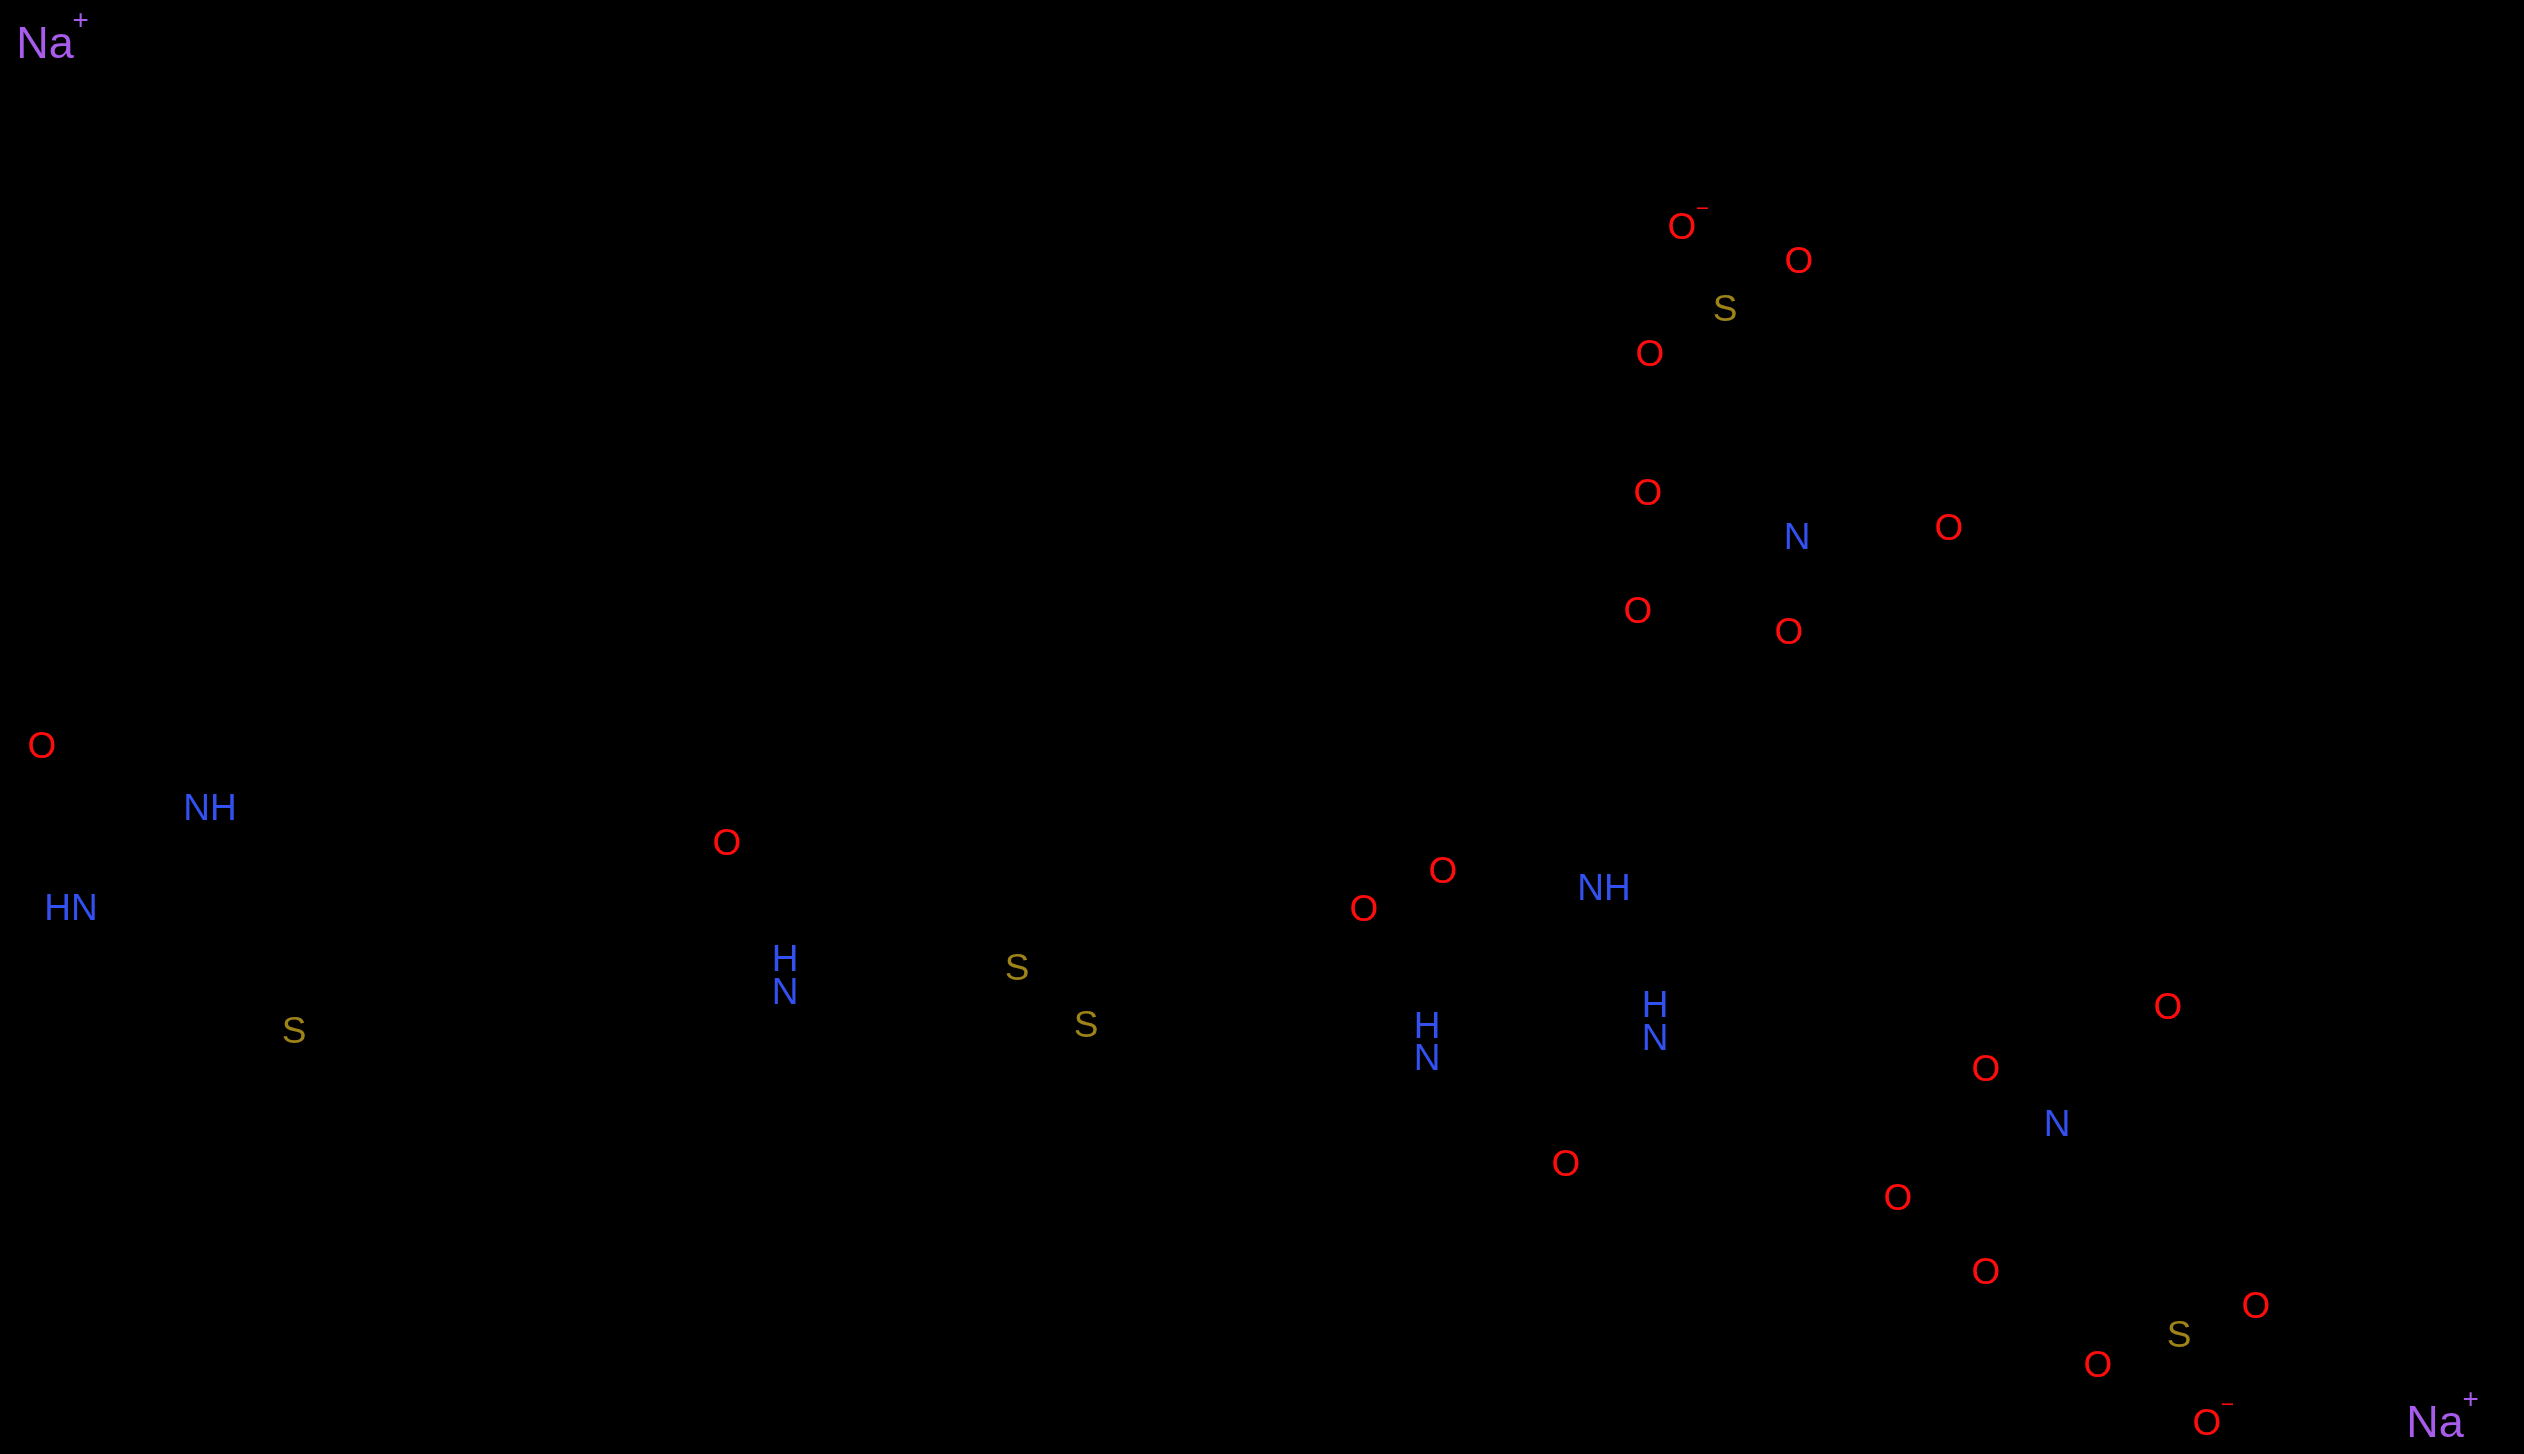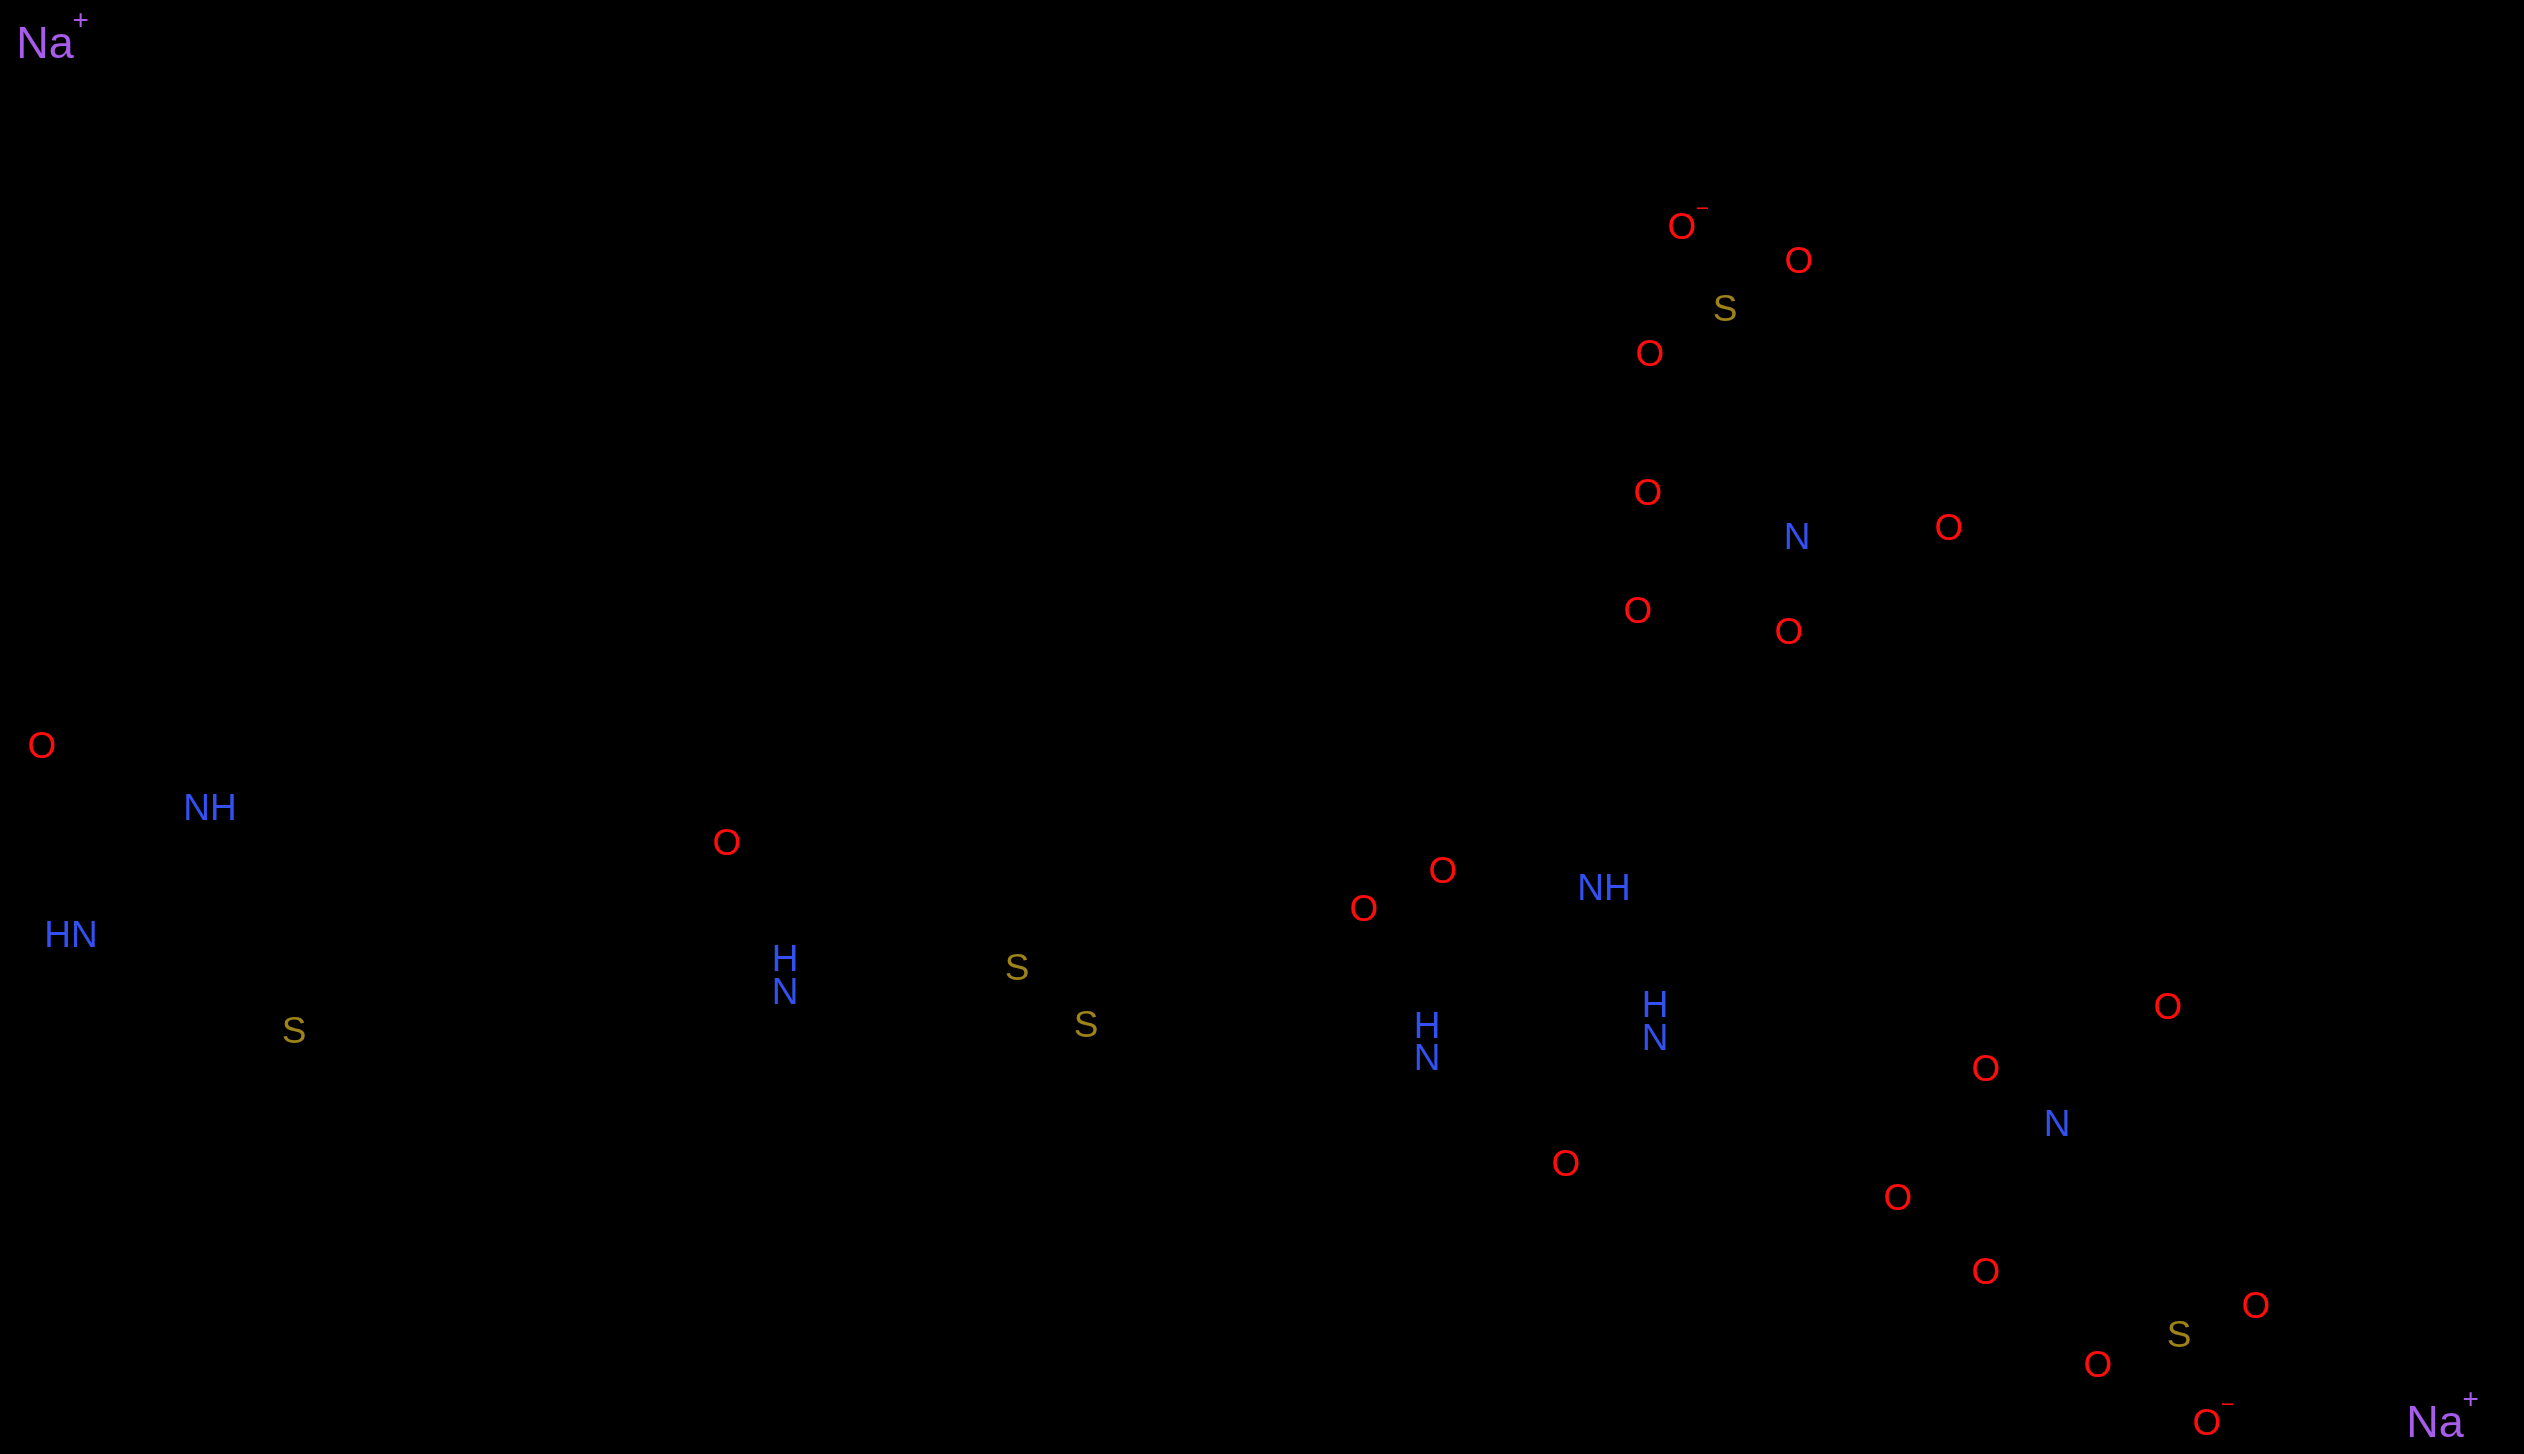--- a/index.html
+++ b/index.html
@@ -40,21 +40,21 @@
     <span class="atom" style="left: 1799px; top: 260px; color: rgb(255, 13, 13); font-size: 37px;">O</span>
     <span class="atom" style="left: 1725px; top: 308px; color: rgb(158, 131, 24); font-size: 37px;">S</span>
     <span class="atom" style="left: 1650px; top: 353px; color: rgb(255, 13, 13); font-size: 37px;">O</span>
     <span class="atom" style="left: 1648px; top: 492px; color: rgb(255, 13, 13); font-size: 37px;">O</span>
     <span class="atom" style="left: 1797px; top: 536px; color: rgb(51, 80, 240); font-size: 37px;">N</span>
     <span class="atom" style="left: 1949px; top: 527px; color: rgb(255, 13, 13); font-size: 37px;">O</span>
     <span class="atom" style="left: 1638px; top: 610px; color: rgb(255, 13, 13); font-size: 37px;">O</span>
     <span class="atom" style="left: 1789px; top: 631px; color: rgb(255, 13, 13); font-size: 37px;">O</span>
     <span class="atom" style="left: 42px; top: 745px; color: rgb(255, 13, 13); font-size: 37px;">O</span>
     <span class="atom" style="left: 210px; top: 807px; color: rgb(51, 80, 240); font-size: 37px;">NH</span>
-    <span class="atom" style="left: 71px; top: 934px; color: rgb(51, 80, 240); font-size: 37px;">HN</span>
+    <span class="atom" style="left: 71px; top: 907px; color: rgb(51, 80, 240); font-size: 37px;">HN</span>
     <span class="atom" style="left: 294px; top: 1030px; color: rgb(158, 131, 24); font-size: 37px;">S</span>
     <span class="atom" style="left: 727px; top: 842px; color: rgb(255, 13, 13); font-size: 37px;">O</span>
     <span class="atom" style="left: 785px; top: 958px; color: rgb(51, 80, 240); font-size: 37px;">H</span>
     <span class="atom" style="left: 785px; top: 991px; color: rgb(51, 80, 240); font-size: 37px;">N</span>
     <span class="atom" style="left: 1017px; top: 967px; color: rgb(158, 131, 24); font-size: 37px;">S</span>
     <span class="atom" style="left: 1086px; top: 1024px; color: rgb(158, 131, 24); font-size: 37px;">S</span>
     <span class="atom" style="left: 1443px; top: 870px; color: rgb(255, 13, 13); font-size: 37px;">O</span>
     <span class="atom" style="left: 1364px; top: 908px; color: rgb(255, 13, 13); font-size: 37px;">O</span>
     <span class="atom" style="left: 1604px; top: 887px; color: rgb(51, 80, 240); font-size: 37px;">NH</span>
     <span class="atom" style="left: 1655px; top: 1004px; color: rgb(51, 80, 240); font-size: 37px;">H</span>

